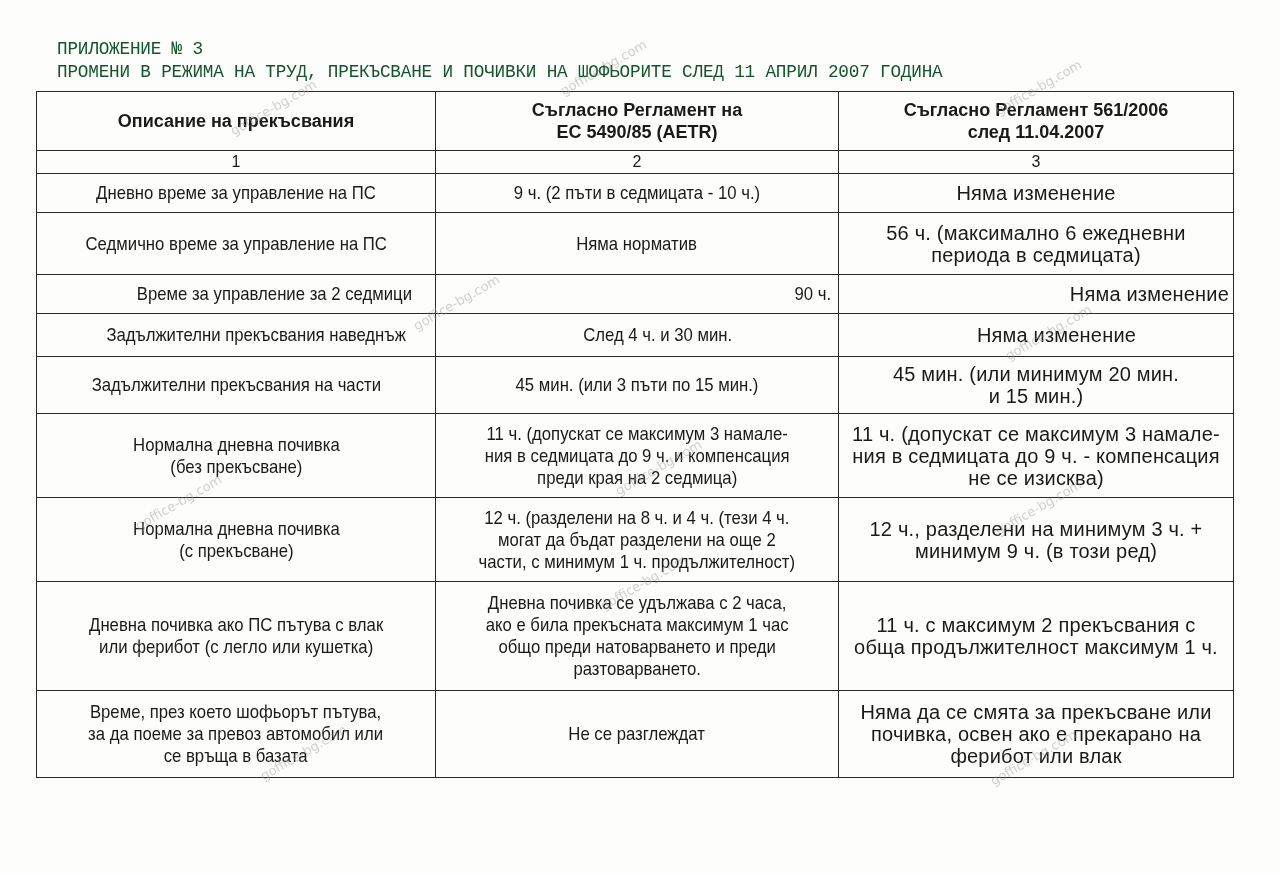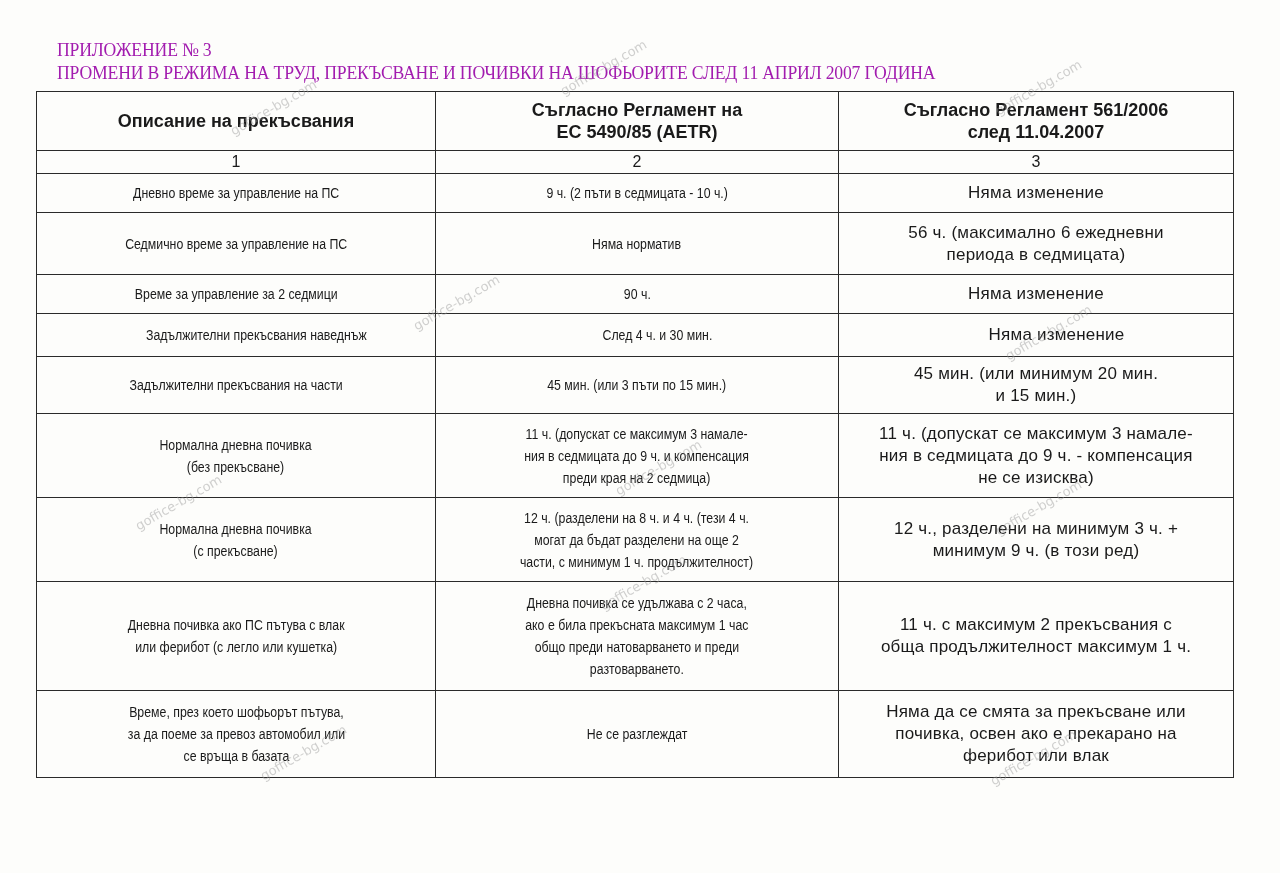--- a/index.html
+++ b/index.html
@@ -5,23 +5,23 @@
   html, body { margin: 0; padding: 0; }
   body {
     width: 1280px; height: 873px;
     background: #fdfdfb;
     position: relative;
     overflow: hidden;
     color: #1a1a1a;
   }
   .titles {
     position: absolute; left: 57px; top: 38px;
-    font-family: Liberation Serif, serif;
+    font-family: Liberation Mono, monospace;
     font-size: 19px; line-height: 23px;
-    color: #a21caf;
+    color: #14532d;
     letter-spacing: -0.2px;
   }
   .titles div { white-space: nowrap; transform: scaleX(0.93); transform-origin: left center; }
   table.main {
     position: absolute; left: 36px; top: 91px;
     width: 1197px;
     border-collapse: collapse;
     table-layout: fixed;
   }
   table.main td, table.main th {
@@ -32,26 +32,26 @@
     font-family: "Liberation Sans", sans-serif;
   }
   col.c1 { width: 399px; }
   col.c2 { width: 403px; }
   col.c3 { width: 395px; }
   th.hdr {
     font-weight: bold; font-size: 18px; line-height: 22px;
     height: 58px;
   }
   td.num { font-size: 16px; height: 22px; line-height: 20px; }
-  td.n { font-size: 14px; line-height: 22px; }
+  td.n { font-size: 19px; line-height: 22px; }
   td.n .sq { display: inline-block; transform: scaleX(0.88); white-space: pre-line; }
-  td.w { font-size: 17px; line-height: 22px; letter-spacing: 0.2px; white-space: pre-line; }
+  td.w { font-size: 20px; line-height: 22px; letter-spacing: 0.2px; white-space: pre-line; }
   tr.r1 td { height: 38px; }
   tr.r2 td { height: 61px; }
-  tr.r3 td { height: 38px; }
+  tr.r3 td { height: 38px; text-align: right; }
   tr.r4 td { height: 42px; padding-left: 45px; }
   tr.r5 td { height: 56px; }
   tr.r6 td { height: 83px; }
   tr.r7 td { height: 83px; }
   tr.r8 td { height: 108px; }
   tr.r9 td { height: 68px; }
   tr.r10 td { height: 86px; }
   .wm {
     position: absolute;
     font-family: "DejaVu Sans", sans-serif;

